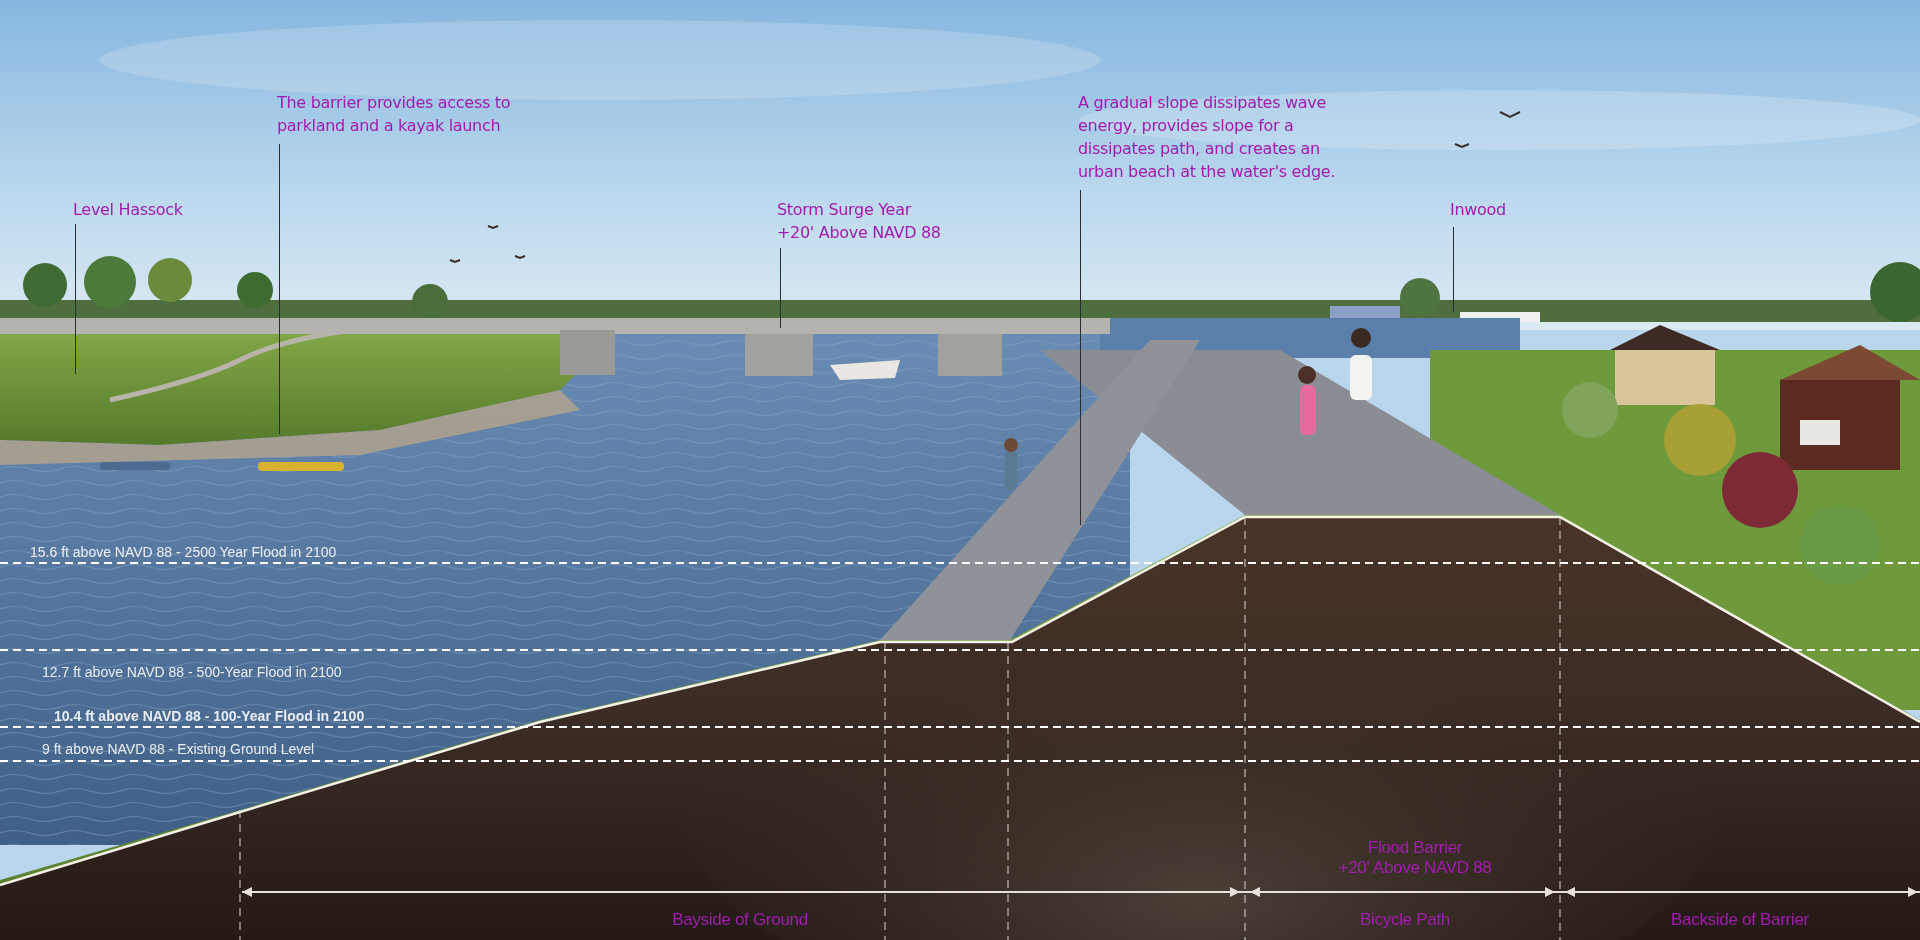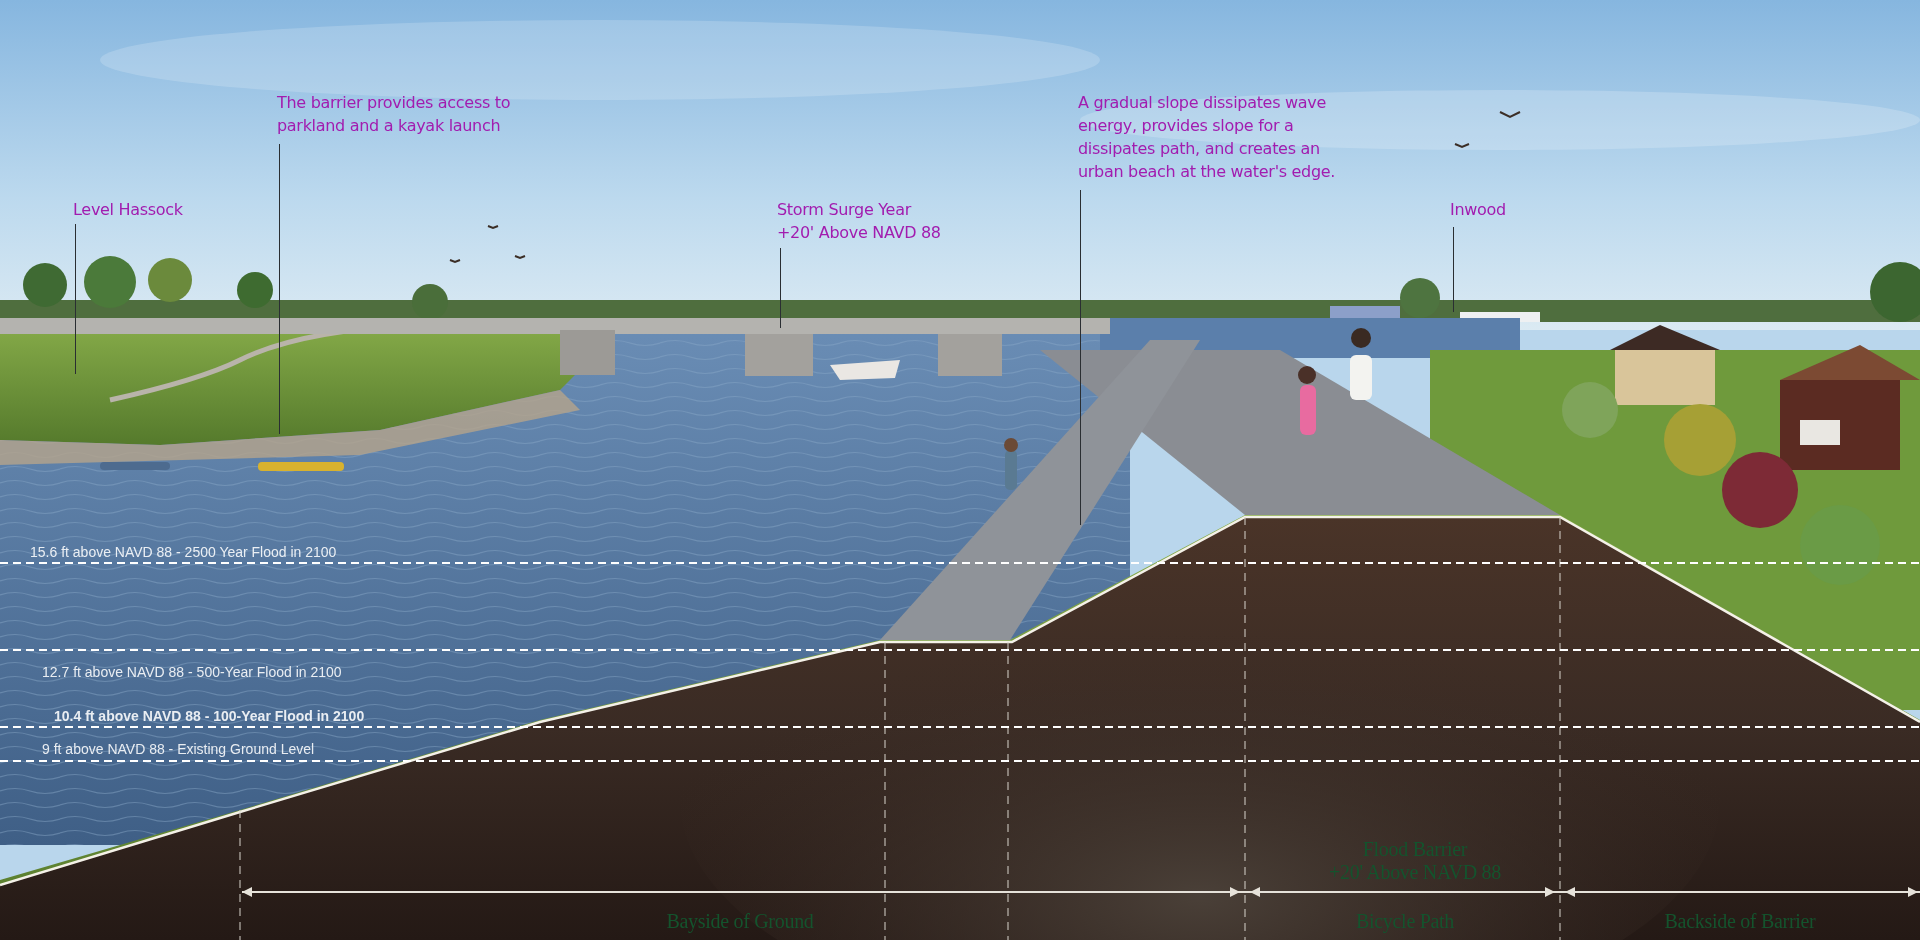--- a/index.html
+++ b/index.html
@@ -2,21 +2,21 @@
 <html><head>
 <meta charset="utf-8">
 <style>
   html, body { margin: 0; padding: 0; }
   body { width: 1920px; height: 940px; overflow: hidden; position: relative; background: #b9d6ec; font-family: "DejaVu Sans", sans-serif; }
   #scene { position: absolute; left: 0; top: 0; width: 1920px; height: 940px; }
   .annot { position: absolute; color: #a21caf; font-size: 16px; line-height: 23px; font-family: "DejaVu Sans", sans-serif; letter-spacing: -0.3px; }
   .annot span { display: block; white-space: nowrap; }
   .leader { position: absolute; width: 1px; background: #2a2e32; }
   .flood-label { position: absolute; color: rgba(255,255,255,0.88); font-size: 14px; font-family: "Liberation Sans", sans-serif; white-space: nowrap; }
-  .dim-label { position: absolute; color: #14532d; font-size: 20px; font-family: Liberation Serif, serif; white-space: nowrap; text-align: center; letter-spacing: -0.3px; }
+  .dim-label { position: absolute; color: #a21caf; font-size: 17px; font-family: Liberation Sans, sans-serif; white-space: nowrap; text-align: center; letter-spacing: -0.3px; }
 </style>
 </head>
 <body>
 
 <svg id="scene" viewBox="0 0 1920 940" xmlns="http://www.w3.org/2000/svg">
   <defs>
     <linearGradient id="sky" x1="0" y1="0" x2="0" y2="1">
       <stop offset="0" stop-color="#86b6df"></stop>
       <stop offset="0.6" stop-color="#bcd9ee"></stop>
       <stop offset="1" stop-color="#dbeaf3"></stop>

